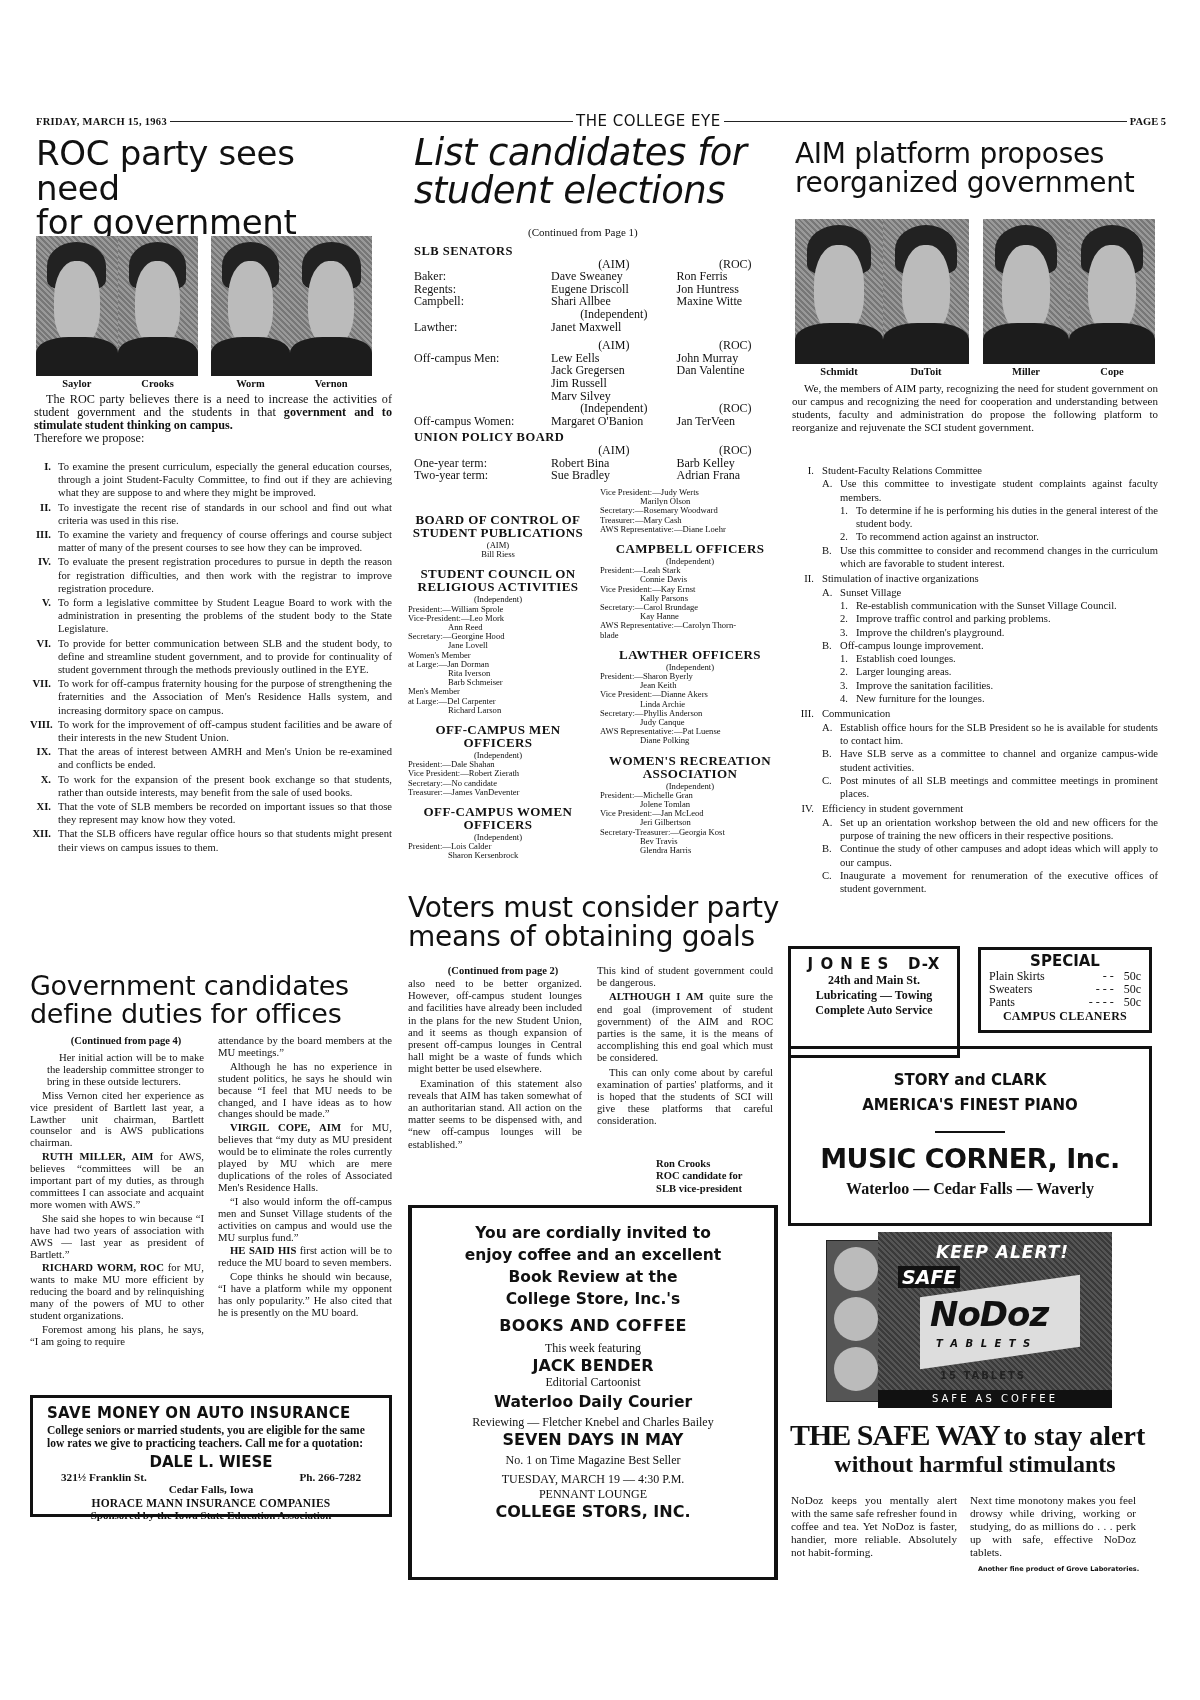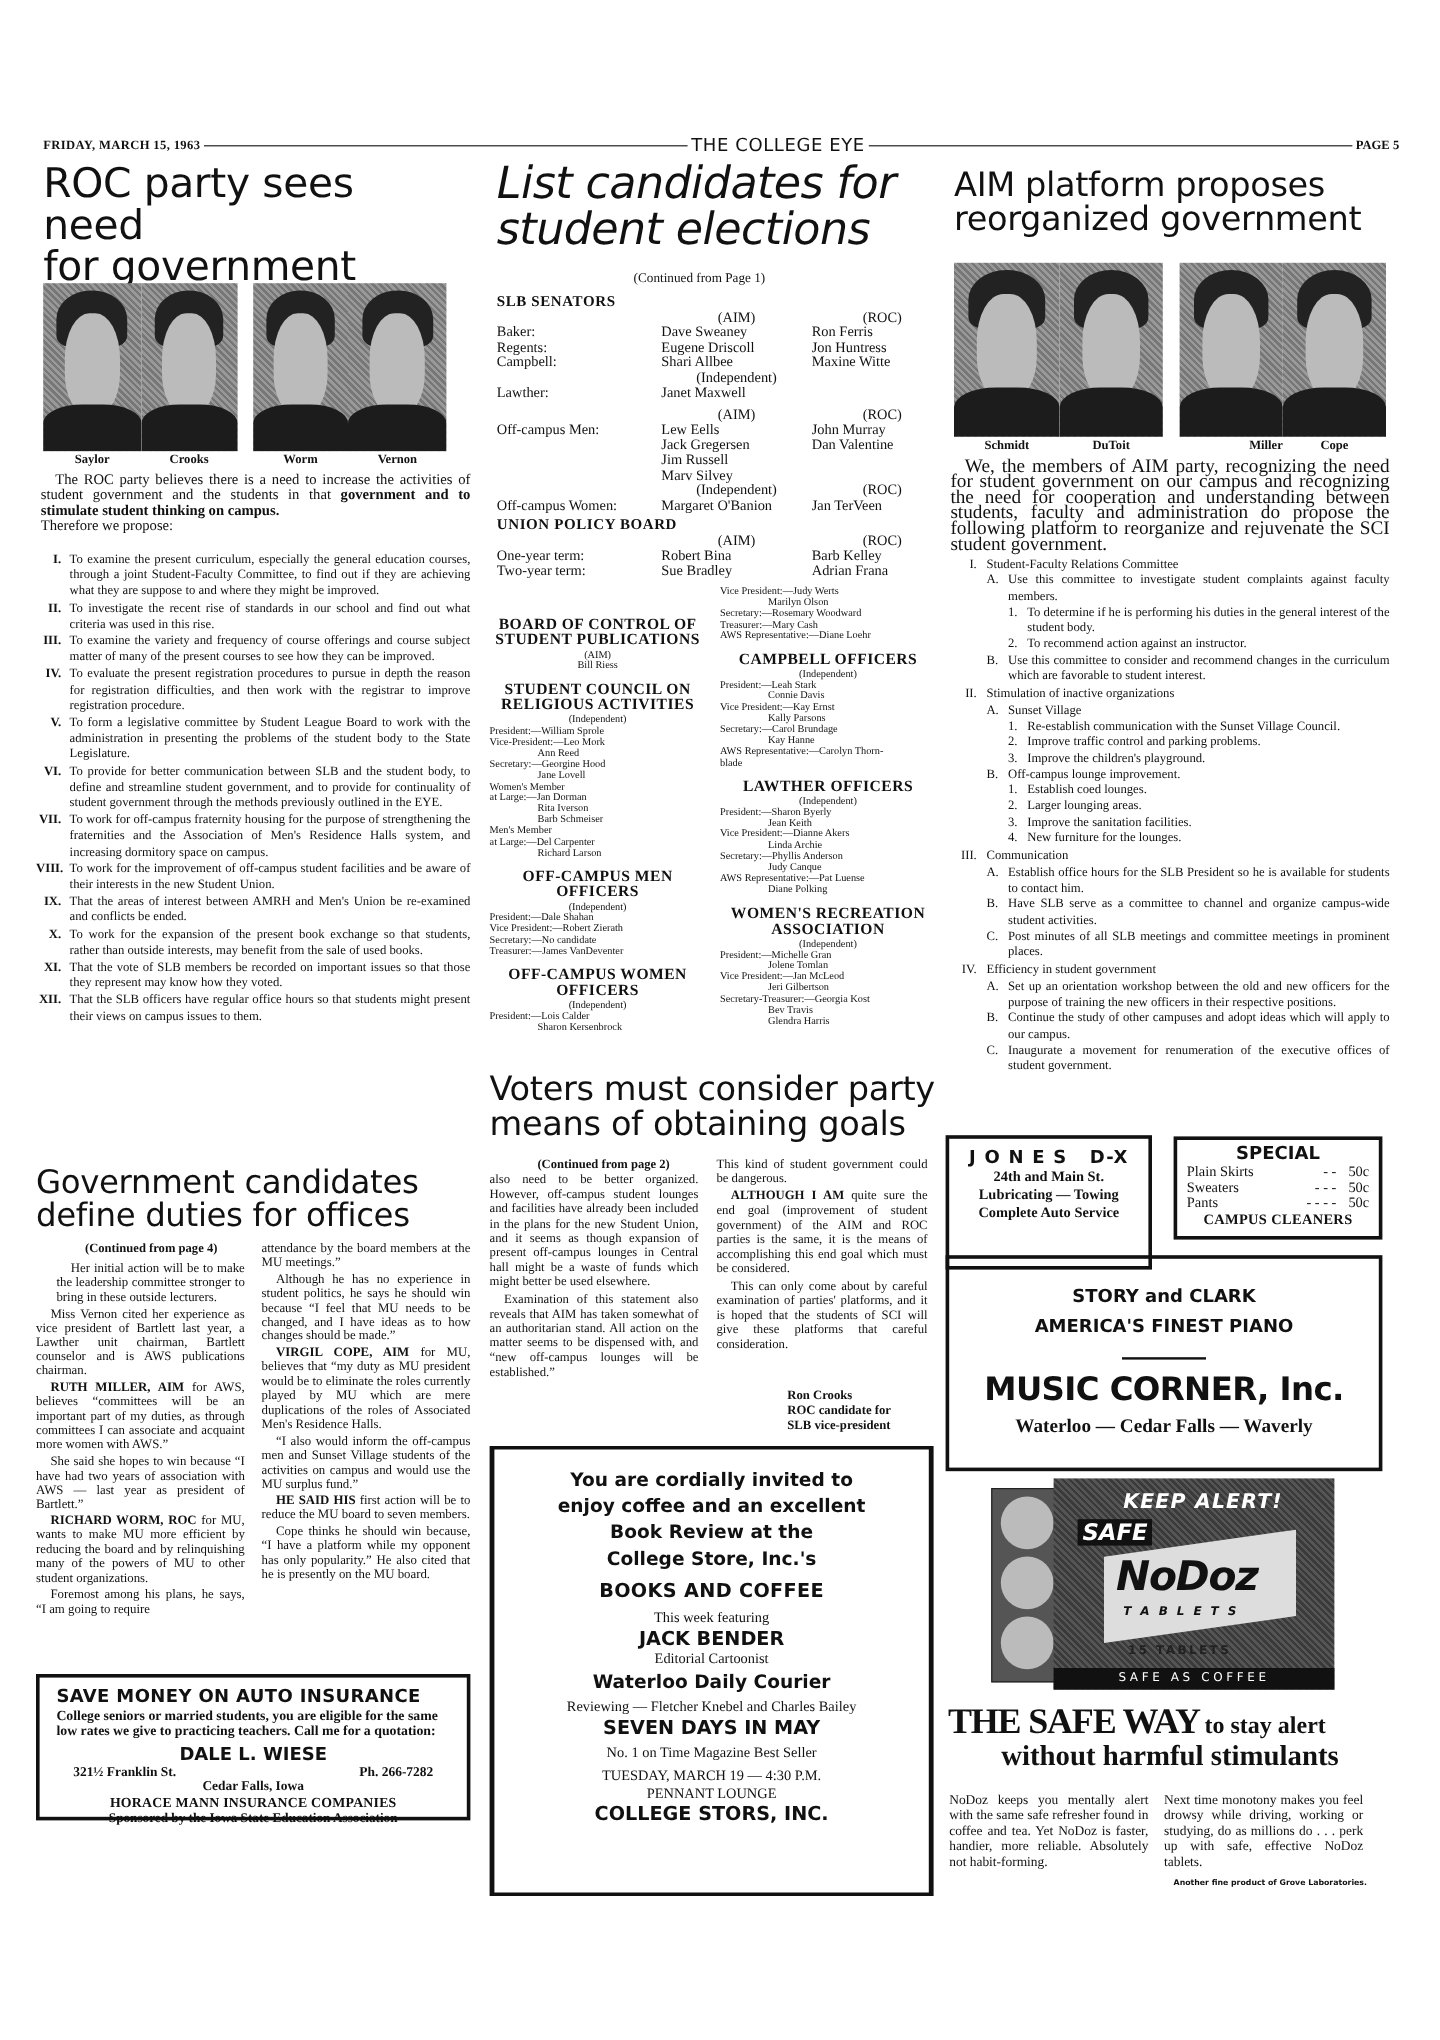--- a/index.html
+++ b/index.html
@@ -429,25 +429,25 @@
     <div class="photo" style="width:86px;">
         <div class="hair"></div>
         <div class="face"></div>
         <div class="body"></div>
       </div>
   </div>
   <div class="captions" style="margin-top:2px;">
     <span style="width:88px;">Schmidt</span>
     <span style="width:86px;">DuToit</span>
     <span style="width:14px;"></span>
-    <span style="width:86px;text-align:right;">Miller</span>
+    <span style="width:86px;">Miller</span>
     <span style="width:86px;">Cope</span>
   </div>
 </div>
-<div class="abs body-text" style="left:792px;top:382px;width:366px;font-size:16px;line-height:13px;">
+<div class="abs body-text" style="left:792px;top:382px;width:366px;font-size:11px;line-height:13px;">
   <p>We, the members of AIM party, recognizing the need for student government on our campus and recognizing the need for cooperation and understanding between students, faculty and administration do propose the following platform to reorganize and rejuvenate the SCI student government.</p>
 </div>
 <div class="abs body-text" id="aim-outline" style="left:792px;top:462px;width:366px;font-size:10.6px;line-height:13.3px;">
     <div style="display: flex; padding-left: 0px; margin-top: 2px;">
       <span style="flex:0 0 30px;text-align:right;padding-right:8px;">I.</span>
       <span style="flex:1;text-align:justify;">Student-Faculty Relations Committee</span>
     </div>
     <div style="display: flex; padding-left: 30px; margin-top: 0px;">
       <span style="flex:0 0 18px;">A.</span>
       <span style="flex:1;text-align:justify;">Use this committee to investigate student complaints against faculty members.</span>
@@ -587,19 +587,19 @@
     <div class="abs" style="left:42px;top:54px;width:160px;height:72px;background:#ddd;transform:skewY(-8deg);"></div>
     <div class="abs ad-sans" style="left:52px;top:62px;font-size:34px;font-style:italic;color:#111;letter-spacing:-1px;">NoDoz</div>
     <div class="abs ad-sans" style="left:58px;top:106px;font-size:10px;font-style:italic;white-space:pre;letter-spacing:2px;">T A B L E T S</div>
     <div class="abs ad-sans" style="left:62px;top:138px;font-size:10px;color:#222;letter-spacing:2px;">15 TABLETS</div>
     <div class="abs" style="left:0;bottom:0;width:100%;height:18px;background:#111;color:#fff;font-family:'DejaVu Sans',sans-serif;font-size:10px;letter-spacing:3px;text-align:center;line-height:18px;">SAFE AS COFFEE</div>
   </div>
 </div>
 <div class="abs" style="left:790px;top:1420px;width:370px;font-family:'Liberation Serif',serif;font-weight:bold;line-height:1;">
   <div style="white-space:nowrap;">
     <span style="font-size:30px;letter-spacing:-1px;">THE SAFE WAY</span>
-    <span style="font-size:20px;text-align:center;">to stay alert</span>
+    <span style="font-size:28px;text-align:center;">to stay alert</span>
   </div>
   <div class="center" style="font-size:24px;margin-top:2px;">without harmful stimulants</div>
 </div>
 <div class="abs body-text" style="left:791px;top:1494px;width:166px;font-size:11.2px;line-height:13px;">NoDoz keeps you mentally alert with the same safe refresher found in coffee and tea. Yet NoDoz is faster, handier, more reliable. Absolutely not habit-forming.</div>
 <div class="abs body-text" style="left:970px;top:1494px;width:166px;font-size:11.2px;line-height:13px;">Next time monotony makes you feel drowsy while driving, working or studying, do as millions do . . . perk up with safe, effective NoDoz tablets.</div>
 <div class="abs ad-sans" style="left:978px;top:1565px;font-size:6.5px;">Another fine product of Grove Laboratories.</div>
 
 </body></html>

